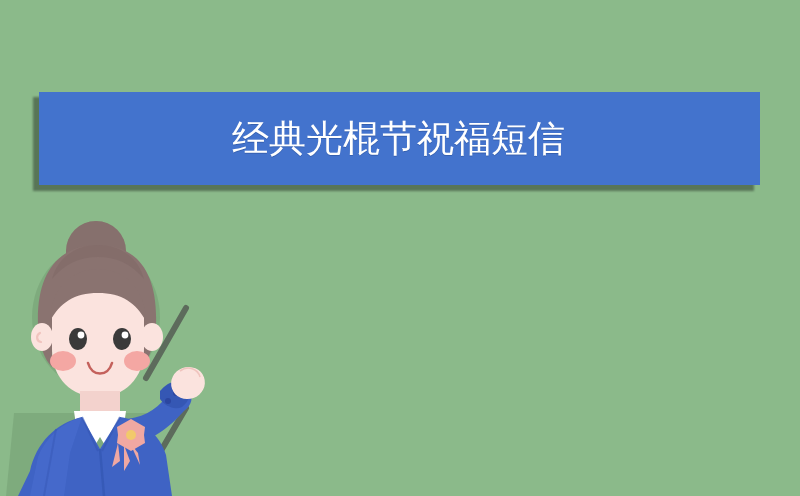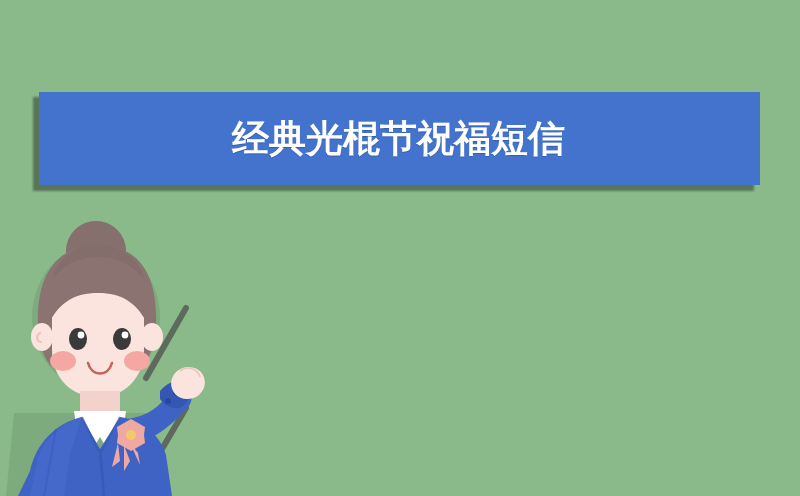--- a/index.html
+++ b/index.html
@@ -36,21 +36,21 @@
     height: 93px;
     background: #4373cd;
   }
   .banner-title {
     position: absolute;
     left: 232px;
     top: 114px;
     height: 50px;
     line-height: 50px;
     font-size: 37px;
-    font-weight: bold;
+    font-weight: normal;
     letter-spacing: 0px;
     color: #ffffff;
     white-space: nowrap;
     text-shadow: 0 1px 0 rgba(30,60,120,0.35);
   }
   
   .illo {
     position: absolute;
     left: 0px;
     top: 205px;

